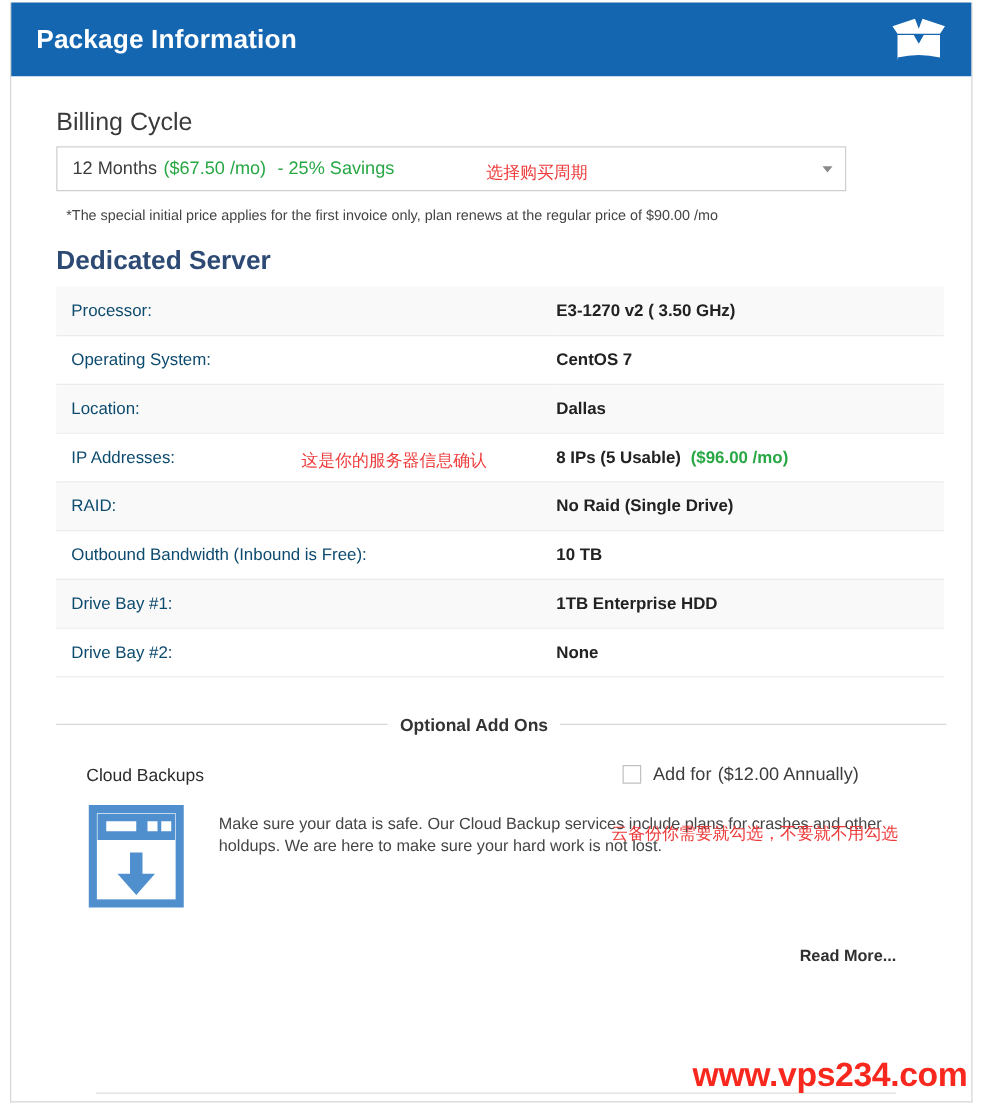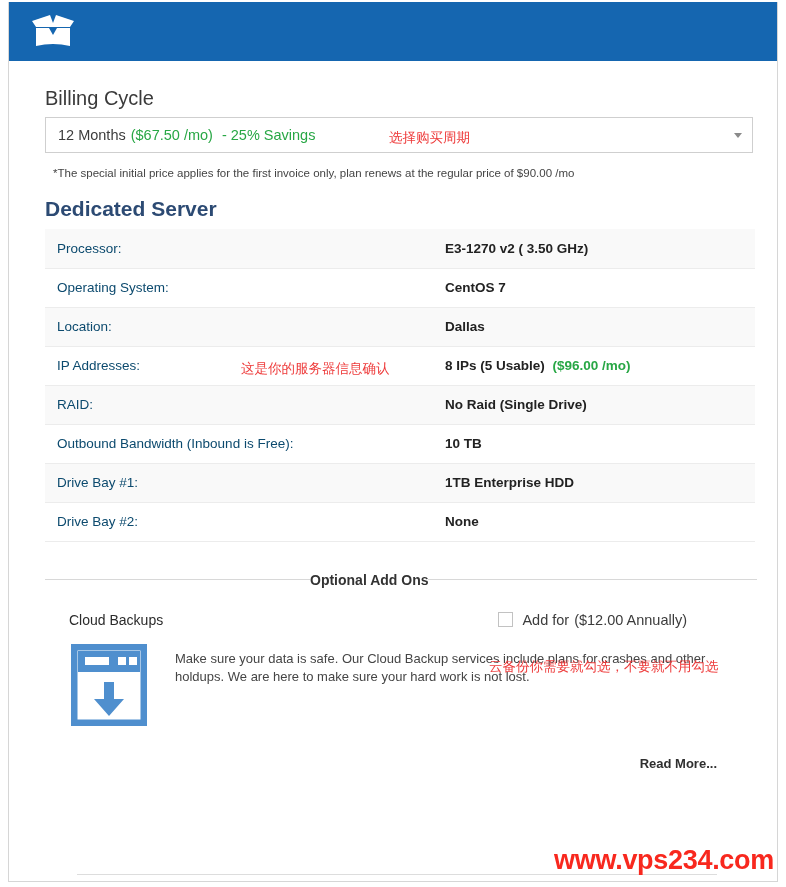--- a/index.html
+++ b/index.html
@@ -57,21 +57,21 @@
   }
   .select-wrap {
     position: relative;
     height: 36px;
     border: 1px solid #cfcfcf;
     background: #fff;
     display: flex;
     align-items: center;
     padding: 0 28px 0 12px;
     margin: 0 0 0 8px;
-    width: 708px;
+    width: 632px;
   }
   .select-text { font-size: 14.5px; color: #3c3c3c; white-space: nowrap; }
   .green { color: #28a745; }
   .select-arrow {
     position: absolute;
     right: 10px; top: 50%;
     margin-top: -2px;
     width: 0; height: 0;
     border-left: 4px solid transparent;
     border-right: 4px solid transparent;
@@ -113,20 +113,21 @@
     color: #222;
     padding-left: 0;
   }
   .spec-table td.key { width: 400px; }
 
   
   .addons { margin: 30px 0 0 8px; width: 712px; position: relative; }
   .addon-divider {
     display: flex;
     align-items: center;
+    gap: 10px;
     font-size: 14px;
     font-weight: bold;
     color: #333;
   }
   .addon-divider .rule-left {
     height: 1px; background: #d8d8d8; width: 265px;
   }
   .addon-divider .rule-right {
     height: 1px; background: #d8d8d8; flex: 1;
   }
@@ -195,20 +196,21 @@
     font-family: "Liberation Sans", sans-serif;
   }
 </style>
 </head>
 <body>
 
 <div id="page">
   <div class="panel">
 
     <div class="panel-header">
+      <div class="panel-title">Package Information</div>
       <span>
         <svg class="box-icon" viewBox="0 0 48 40" aria-hidden="true">
           <path d="M3 9 L21 3 L24 11 L27 3 L45 9 L41 15 L24 15 L7 15 Z" fill="#ffffff"></path>
           <path d="M7 16 L20 16 L24 23 L28 16 L41 16 L41 36 L7 36 Z" fill="#ffffff"></path>
           <path d="M7 34 Q24 30 41 34 L41 37 L7 37 Z" fill="#1566b0"></path>
         </svg>
       </span>
     </div>
 
     <div class="panel-body">

